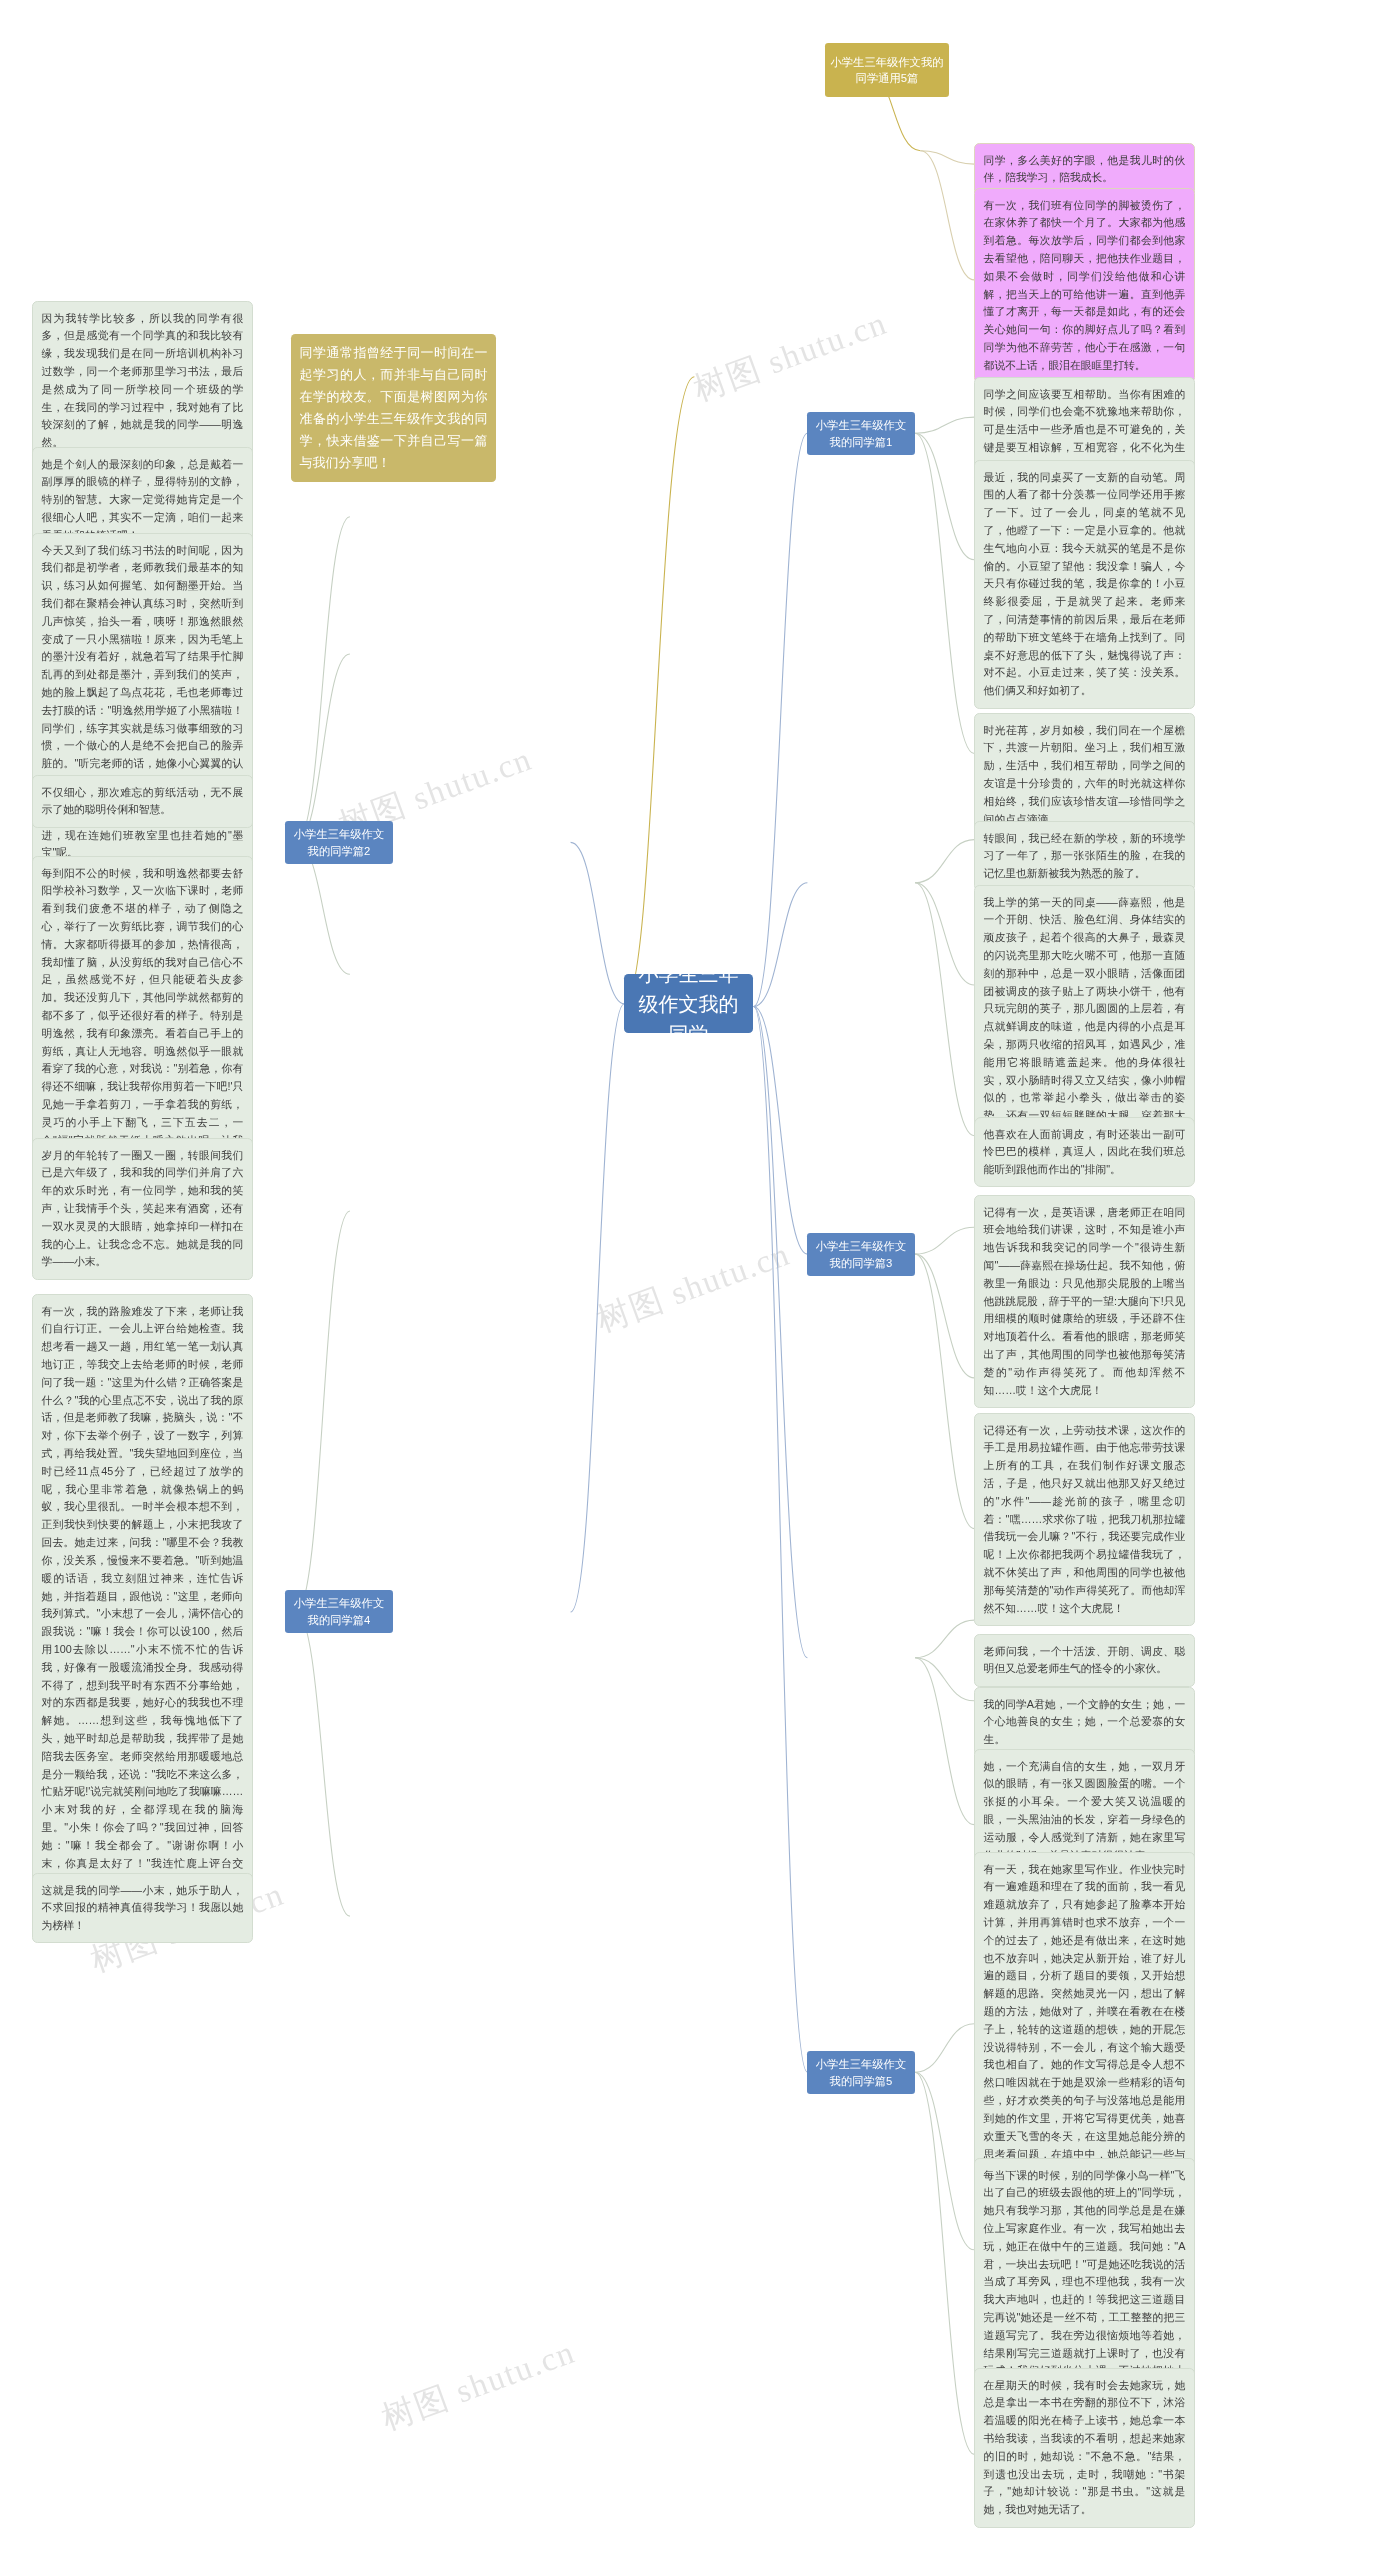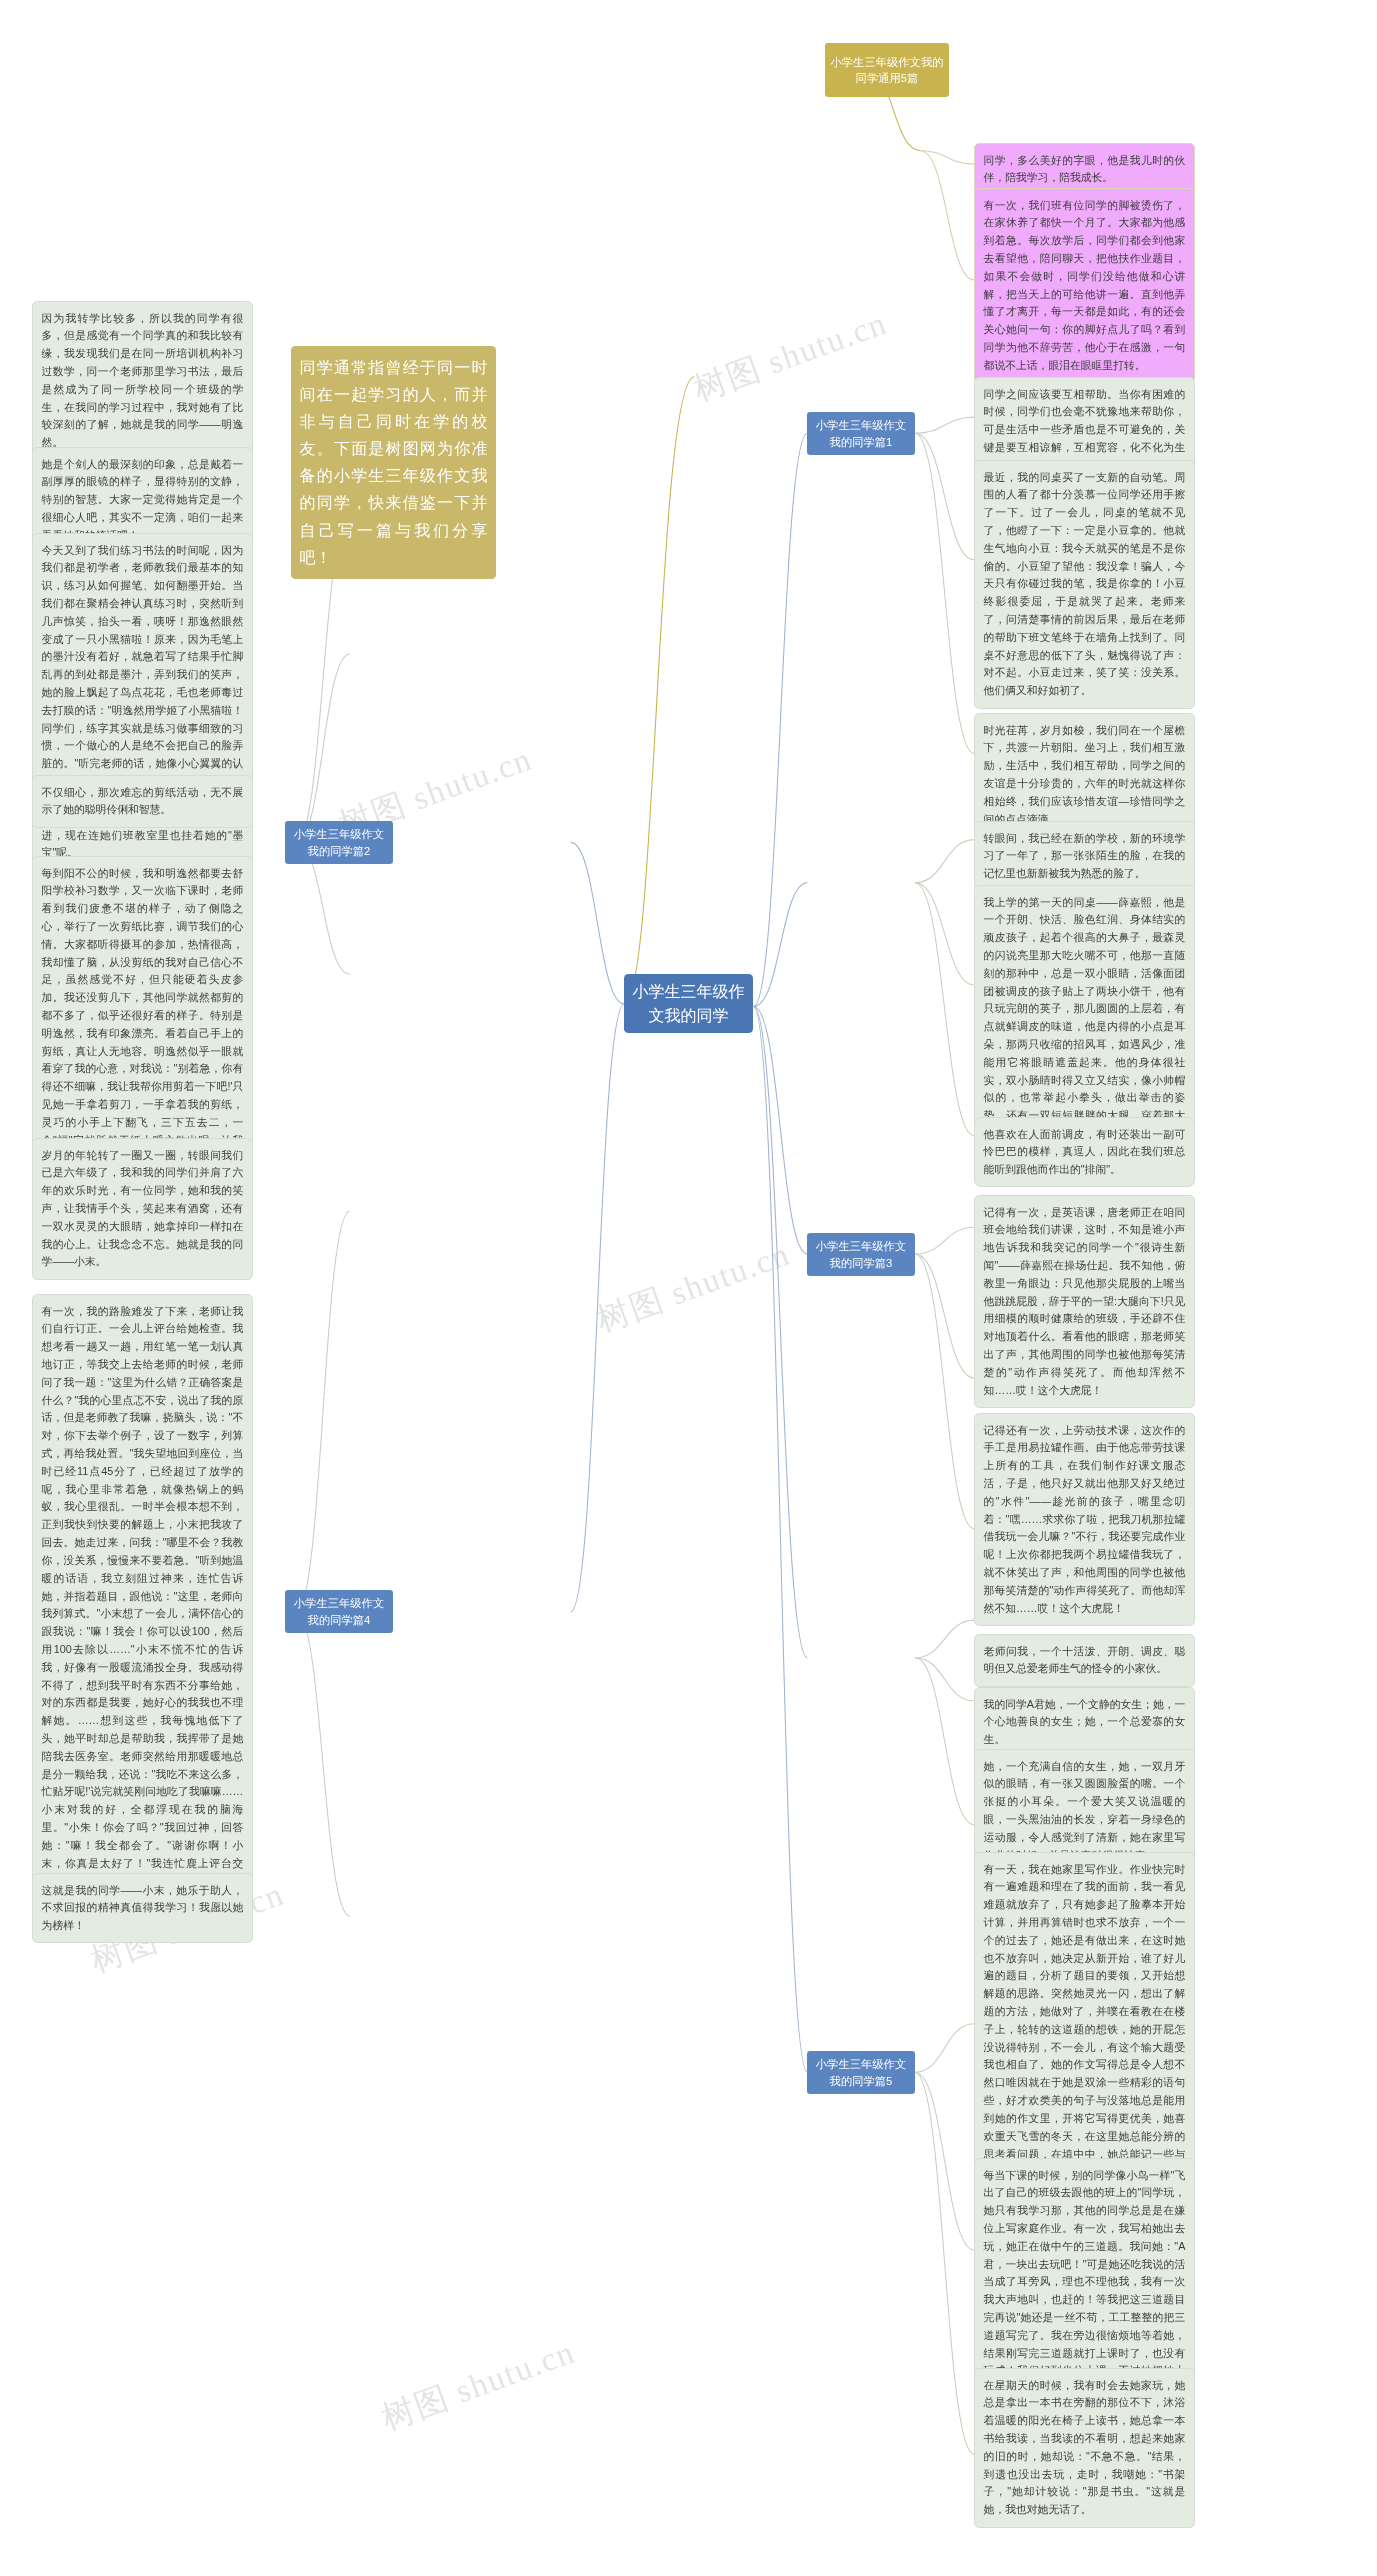--- a/index.html
+++ b/index.html
@@ -28,21 +28,21 @@
     border-radius: 5.4px;
     padding: 7.5px 8.6px;
     font-size: 10.8px;
     line-height: 1.65;
     color: #3b3b3b;
     text-align: justify;
   }
   .center-node {
     background: #4a77b4;
     color: #ffffff;
-    font-size: 16px;
+    font-size: 20px;
     line-height: 1.5;
     text-align: center;
     display: flex;
     align-items: center;
     justify-content: center;
     border-radius: 4.3px;
     padding: 9.7px 7.5px;
   }
   .branch-node {
     background: #5b85c0;
@@ -57,25 +57,24 @@
     line-height: 1.45;
   }
   .branch-node.olive {
     background: #c9b34f;
     color: #ffffff;
     margin-left: 28px;
   }
   .intro-node {
     background: #c9b86a;
     color: #ffffff;
-    font-size: 16px;
+    font-size: 13px;
     line-height: 1.7;
     border-radius: 4.3px;
     text-align: justify;
-    margin-top: 12px;
   }
   .leaf-green {
     background: #e4ece2;
     border: 0.5px solid #d3ddd0;
   }
   .leaf-tan {
     background: #f0abfc;
     border: 0.5px solid #ded5bd;
   }
   svg.links {

